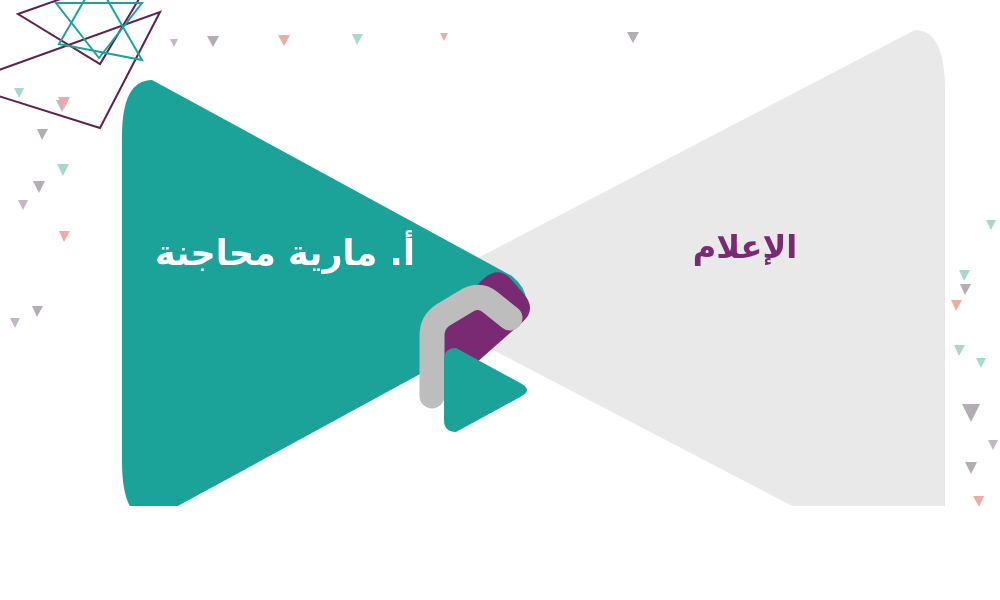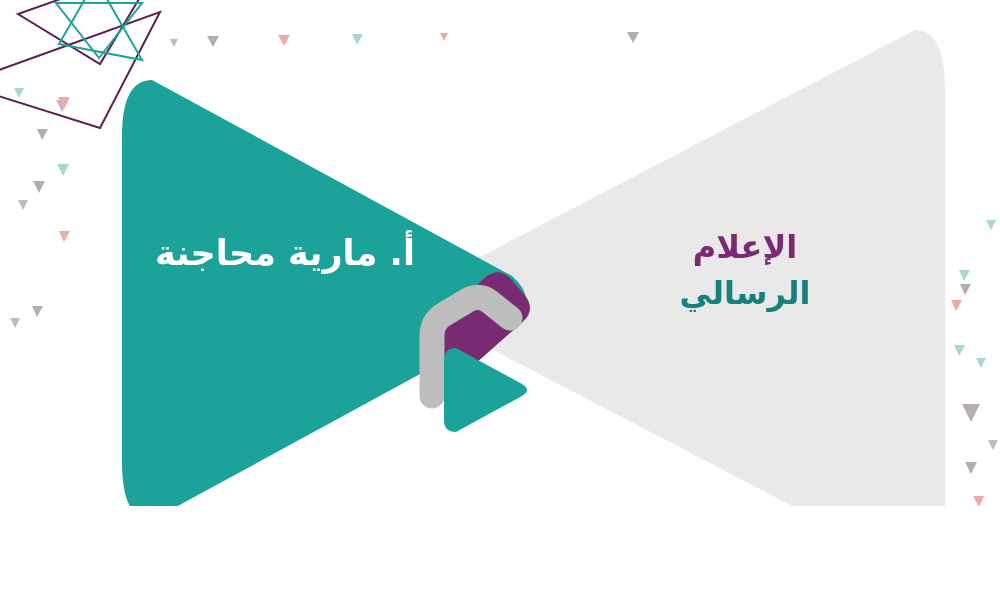--- a/index.html
+++ b/index.html
@@ -151,21 +151,20 @@
   </div>
 
   <div class="layer" id="text-layer">
 
     <div class="text-block" id="speaker-block">
       <span class="line">أ. مارية محاجنة</span>
     </div>
 
     <div class="text-block" id="title-block">
       <span class="line" id="title-line-1">الإعلام</span>
-      <span class="line" id="title-line-2">الرسالي</span>
     </div>
   </div>
 
   <div class="layer" id="decor-front">
     <svg width="1000" height="600" viewBox="0 0 1000 600" xmlns="http://www.w3.org/2000/svg">
 
       <path d="M 207 36 L 219 36 L 213 47 Z" fill="#b4adb4"></path>
       <path d="M 278 35 L 290 35 L 284 46 Z" fill="#f2a9a3"></path>
       <path d="M 352 34 L 363 34 L 357 45 Z" fill="#a8d8cd"></path>
       <path d="M 440 33 L 448 33 L 444 41 Z" fill="#f2a9a3"></path>

